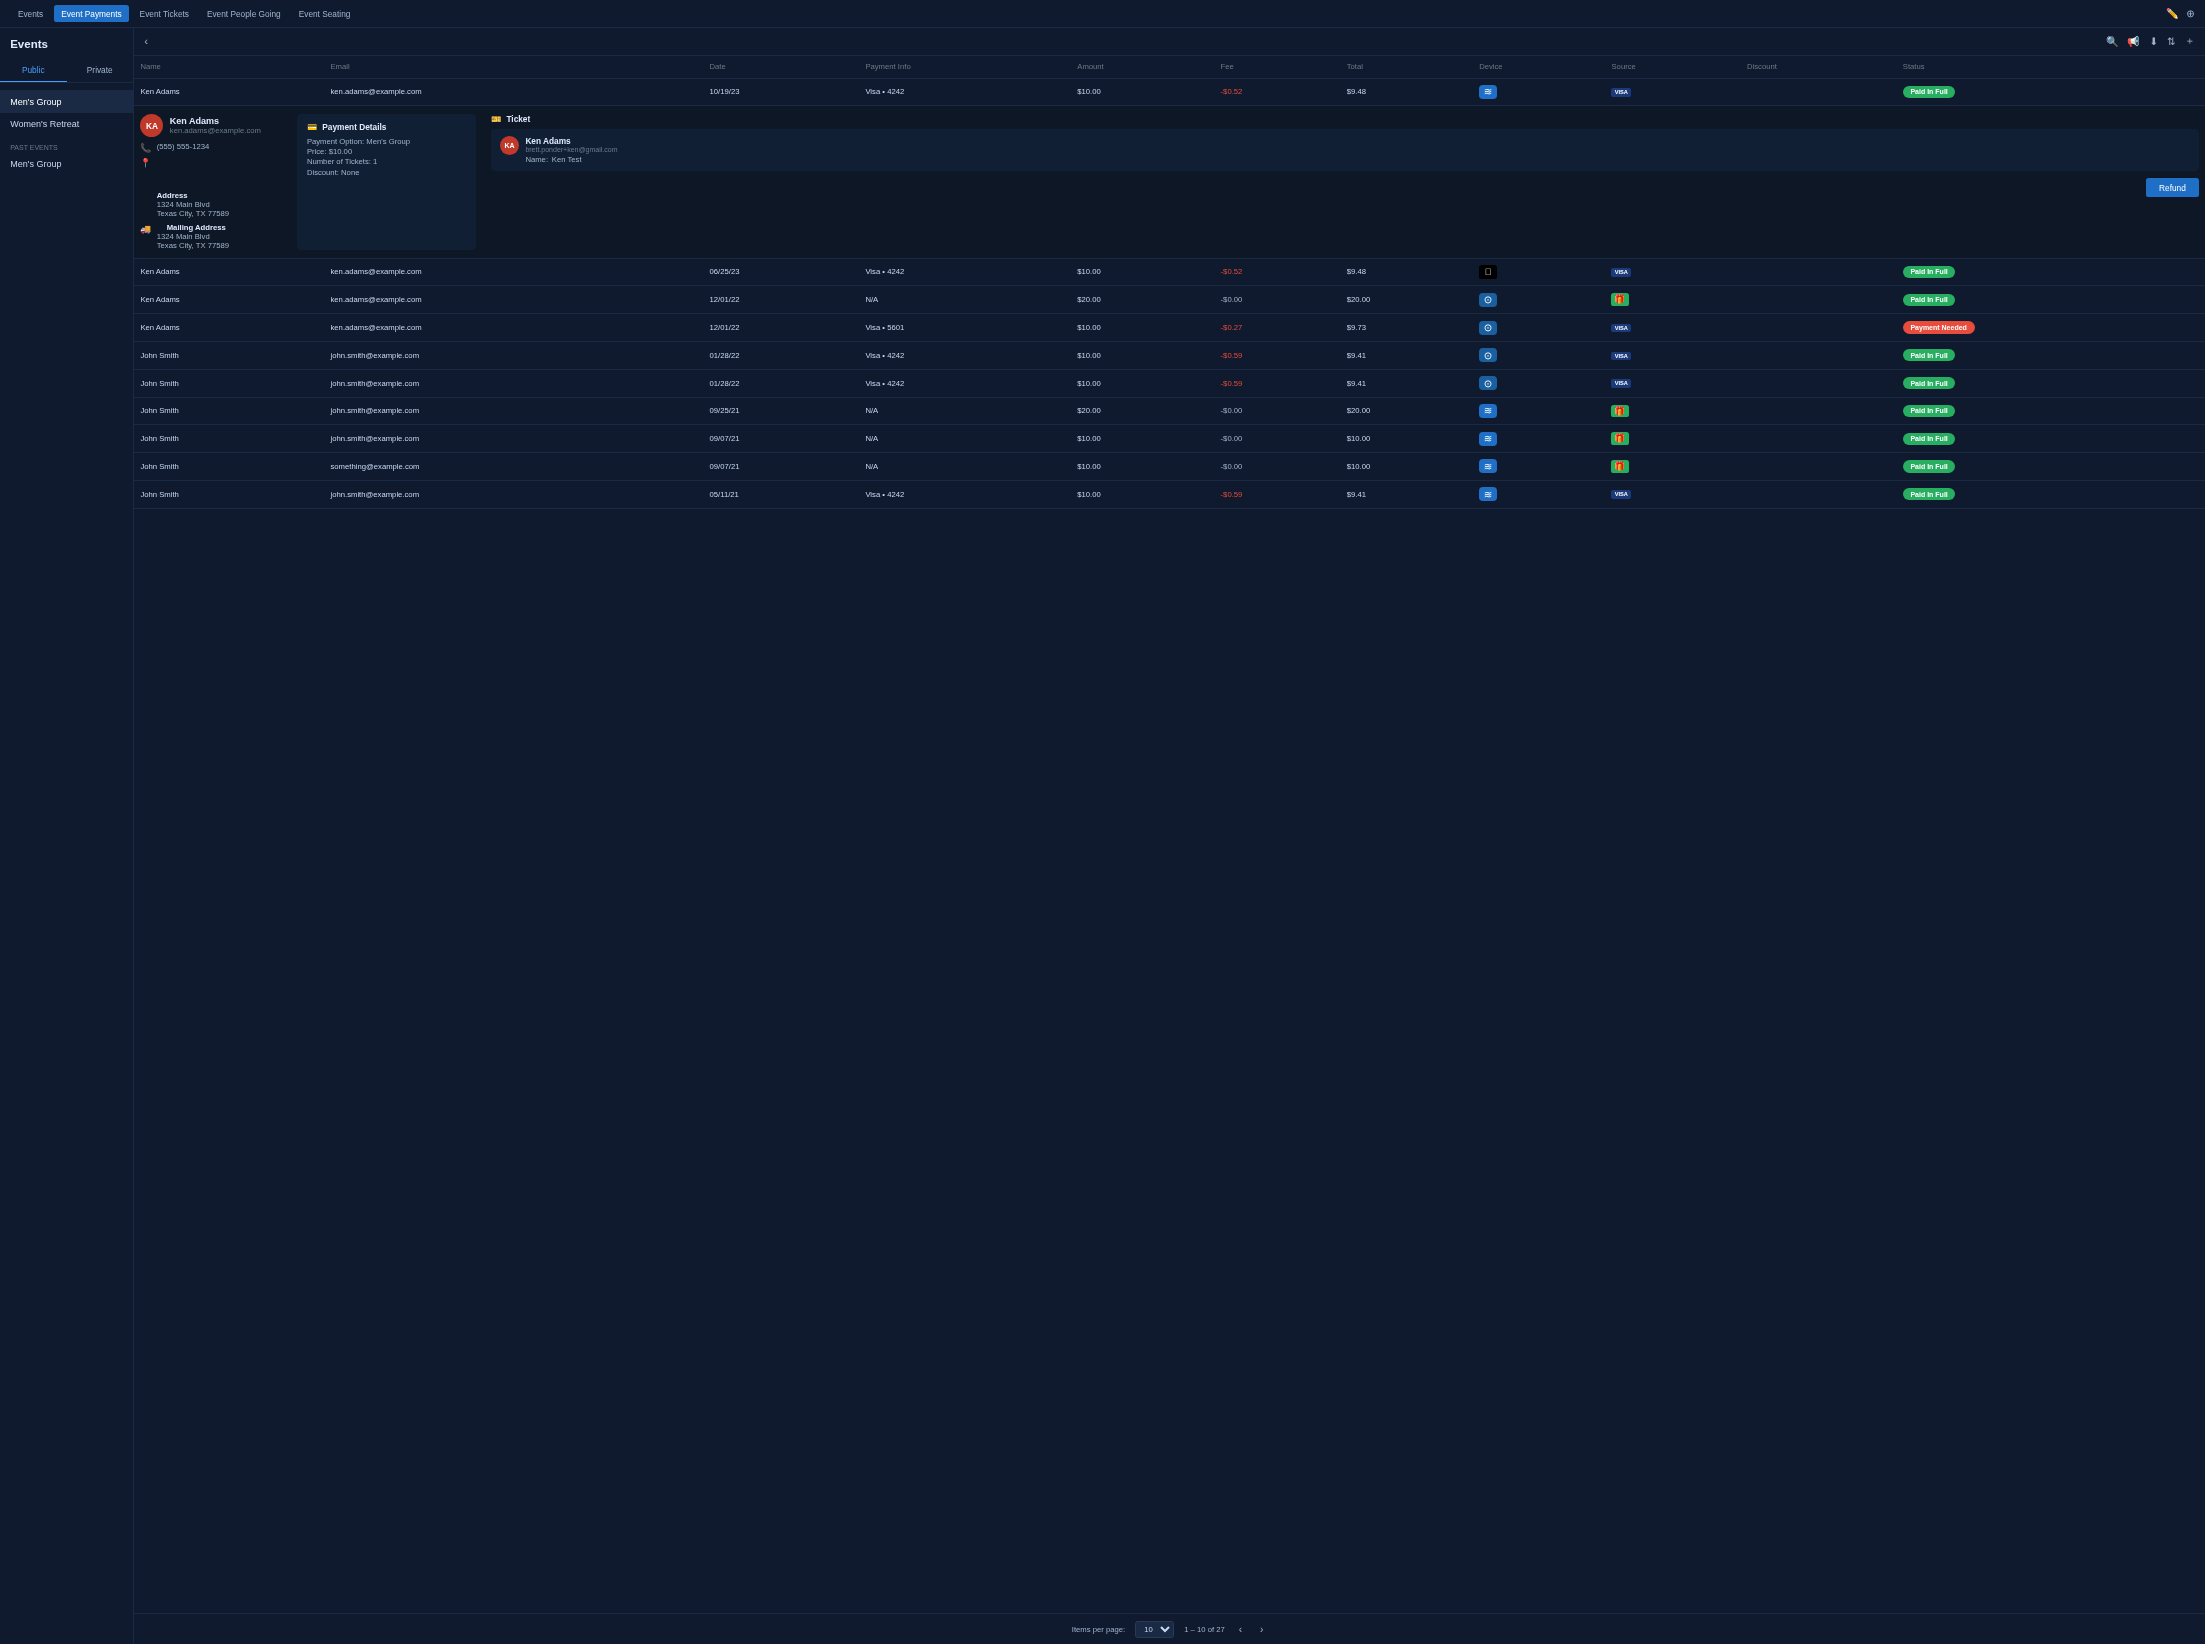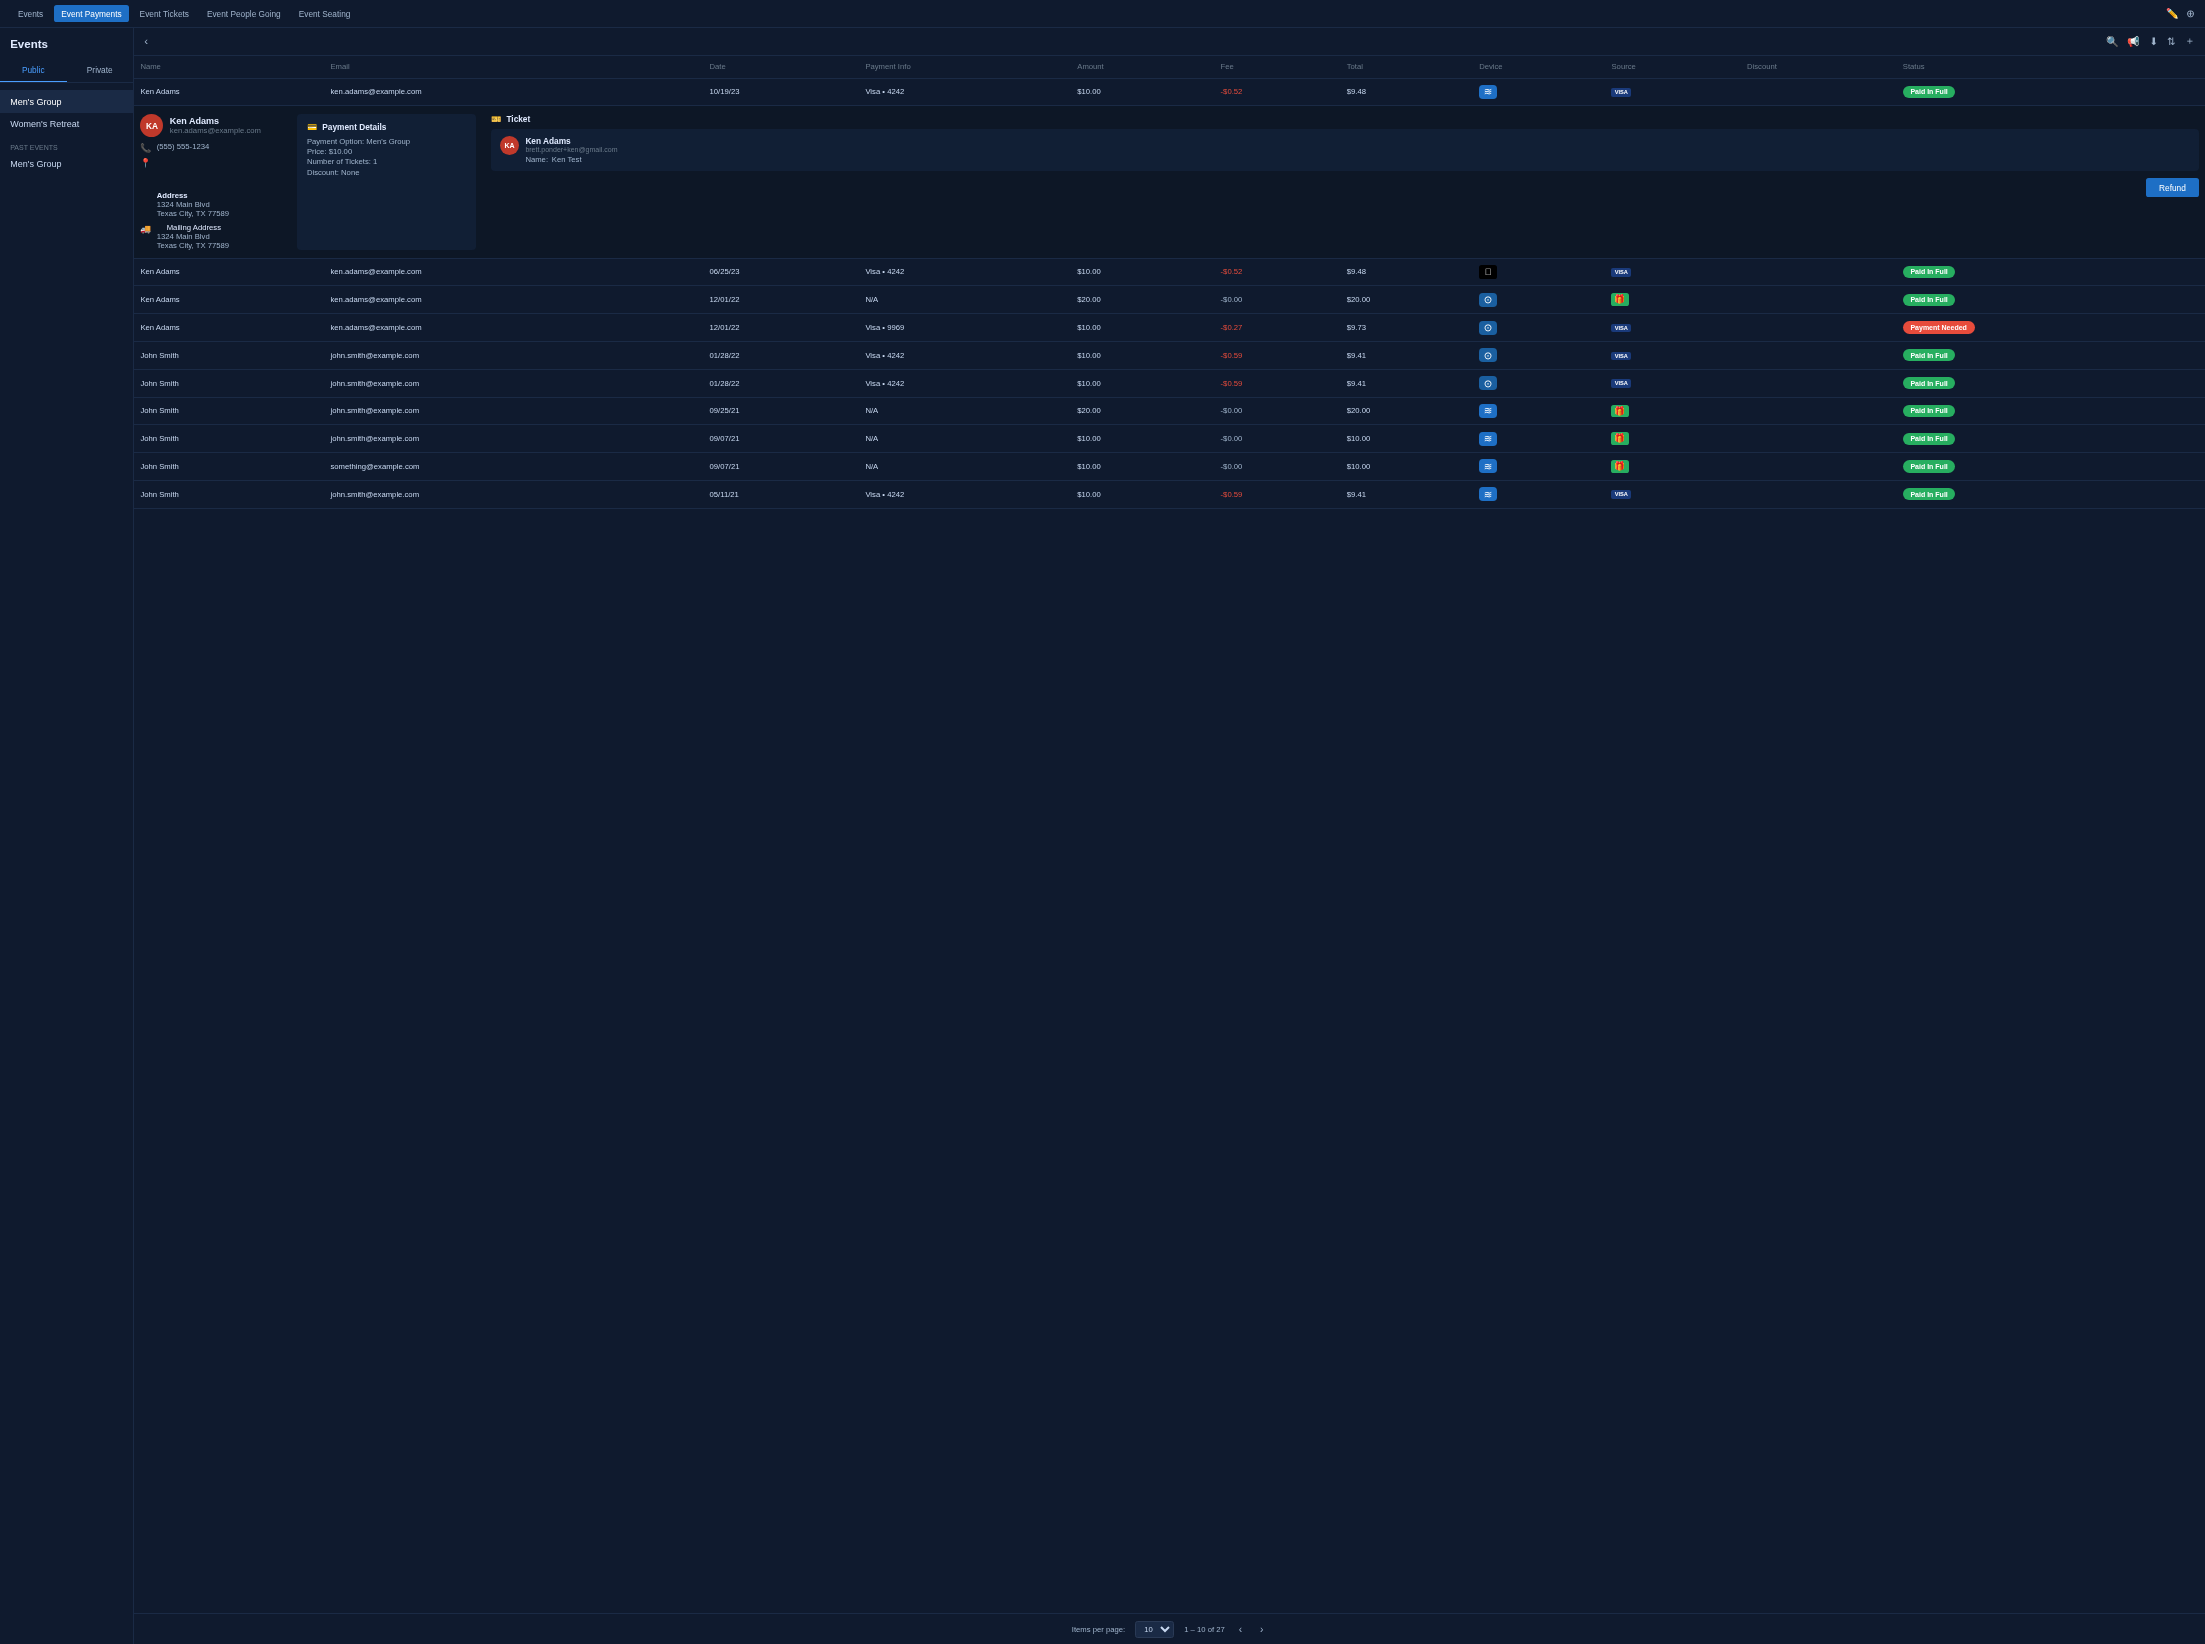--- a/index.html
+++ b/index.html
@@ -179,21 +179,21 @@
               <span class="info-icon">📍</span>
               <div>
                 <div style="font-weight:600;color:#e0eaff;margin-top:33px;">Address</div>
                 <div>1324 Main Blvd</div>
                 <div>Texas City, TX 77589</div>
               </div>
             </div>
             <div class="info-row">
               <span class="info-icon">🚚</span>
               <div>
-                <div style="font-weight:400;color:#e0eaff;padding-left:10px;">Mailing Address</div>
+                <div style="font-weight:700;color:#e0eaff;padding-left:10px;">Mailing Address</div>
                 <div>1324 Main Blvd</div>
                 <div>Texas City, TX 77589</div>
               </div>
             </div>
           </div>
 
           <div class="payment-details">
             <div class="payment-details-title">
               <span>💳</span>
               <span>Payment Details</span>
@@ -250,21 +250,21 @@
     <td>$20.00</td>
     <td><span class="device-icon device-wave" style="background:#1a5fa0;">⊙</span></td>
     <td><span class="source-gift">🎁</span></td>
     <td></td>
     <td><span class="badge badge-paid">Paid In Full</span></td>
   </tr>
             <tr>
     <td>Ken Adams</td>
     <td>ken.adams@example.com</td>
     <td>12/01/22</td>
-    <td>Visa • 9969</td>
+    <td>Visa • 5601</td>
     <td>$10.00</td>
     <td class="fee-neg">-$0.27</td>
     <td>$9.73</td>
     <td><span class="device-icon device-wave" style="background:#1a5fa0;">⊙</span></td>
     <td><span class="source-visa">VISA</span></td>
     <td></td>
     <td><span class="badge badge-needed">Payment Needed</span></td>
   </tr>
             <tr>
     <td>John Smith</td>

